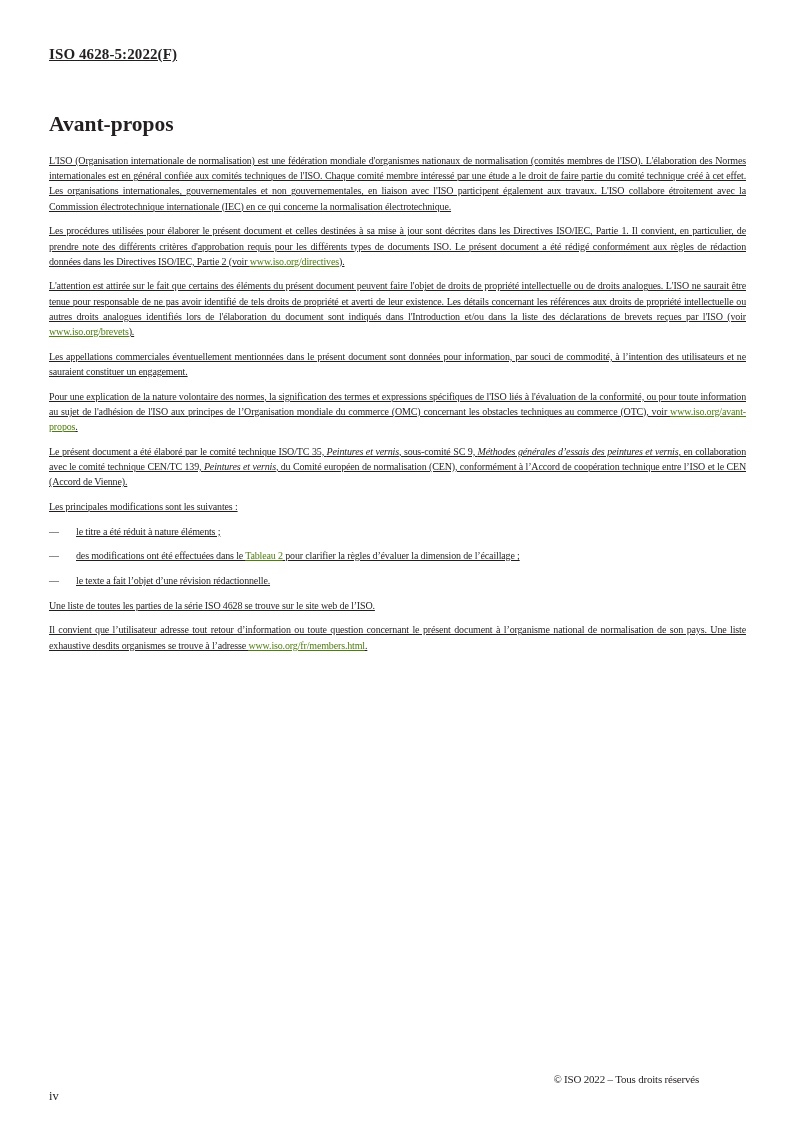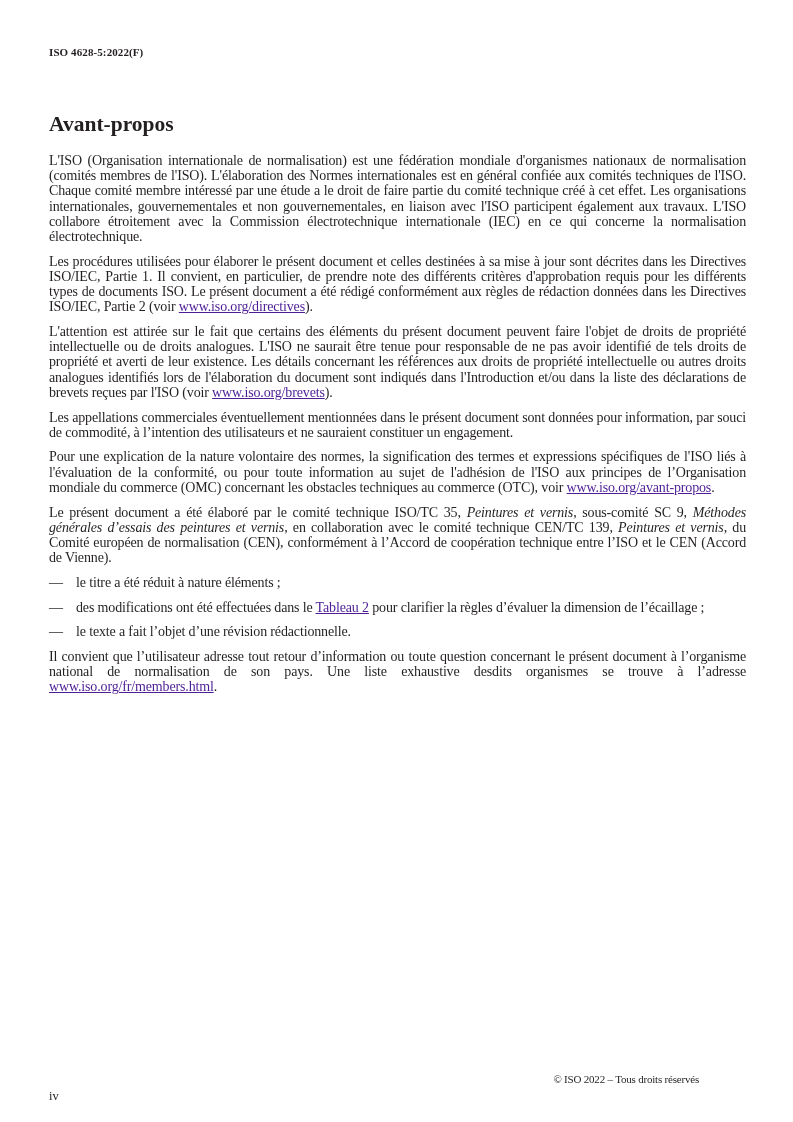--- a/index.html
+++ b/index.html
@@ -1,22 +1,22 @@
 <!DOCTYPE html>
 <html><head>
   <meta charset="utf-8">
   <style>
     html, body { margin:0; padding:0; background:#ffffff; }
     body { width:793px; height:1122px; position:relative; overflow:hidden;
            font-family:"Liberation Serif", serif; color:#231f20; }
-    .header { position:absolute; left:49px; top:46px; font-weight:bold; font-size:11px; letter-spacing:0.1px; }
+    .header { position:absolute; left:49px; top:46px; font-weight:bold; font-size:15px; letter-spacing:0.1px;text-decoration:underline; }
     .title { position:absolute; left:49px; top:112px; font-weight:bold; font-size:21.5px; margin:0; }
-    .body { position:absolute; left:49px; top:153px; width:697px; font-size:14px; line-height:15.2px; letter-spacing:-0.15px; }
+    .body { position:absolute; left:49px; top:153px; width:697px; font-size:10px; line-height:15.2px; letter-spacing:-0.15px;text-decoration:underline; }
     .body p { margin:0 0 9.5px 0; text-align:justify; }
-    .link { color:#4c1d95; text-decoration:underline; cursor:pointer; }
+    .link { color:#4d7c0f; text-decoration:underline; cursor:pointer; }
     .list { margin:0 0 9.5px 0; padding:0; list-style:none; }
     .list li { position:relative; padding-left:27px; margin-bottom:9.5px; text-align:justify; }
     .list li .dash { position:absolute; left:0; top:0; }
     .footer-left { position:absolute; left:49px; top:1089px; font-size:12.5px; }
     .footer-right { position:absolute; right:94px; top:1073px; font-size:11px; letter-spacing:-0.2px; }
   </style>
 </head>
 <body>
 
 <div class="header">ISO 4628-5:2022(F)</div>
@@ -30,25 +30,27 @@
 
   <p><span>L'attention est attirée sur le fait que certains des éléments du présent document peuvent faire l'objet de droits de propriété intellectuelle ou de droits analogues. L'ISO ne saurait être tenue pour responsable de ne pas avoir identifié de tels droits de propriété et averti de leur existence. Les détails concernant les références aux droits de propriété intellectuelle ou autres droits analogues identifiés lors de l'élaboration du document sont indiqués dans l'Introduction et/ou dans la liste des déclarations de brevets reçues par l'ISO (voir </span><a class="link">www.iso.org/brevets</a><span>).</span></p>
 
   <p>Les appellations commerciales éventuellement mentionnées dans le présent document sont données pour information, par souci de commodité, à l’intention des utilisateurs et ne sauraient constituer un engagement.</p>
 
   <p><span>Pour une explication de la nature volontaire des normes, la signification des termes et expressions spécifiques de l'ISO liés à l'évaluation de la conformité, ou pour toute information au sujet de l'adhésion de l'ISO aux principes de l’Organisation mondiale du commerce (OMC) concernant les obstacles techniques au commerce (OTC), voir </span><a class="link">www.iso.org/avant-propos</a><span>.</span></p>
 
   <p><span>Le présent document a été élaboré par le comité technique ISO/TC 35, </span><i>Peintures et vernis</i><span>, sous-comité SC 9, </span><i>Méthodes générales d’essais des peintures et vernis</i><span>, en collaboration avec le comité technique CEN/TC 139, </span><i>Peintures et vernis</i><span>, du Comité européen de normalisation (CEN), conformément à l’Accord de coopération technique entre l’ISO et le CEN (Accord de Vienne).</span></p>
 
 
+  <p>Les principales modifications sont les suivantes :</p>
 
   <ul class="list">
     <li><span class="dash">—</span><span>le titre a été réduit à nature éléments ;</span></li>
     <li><span class="dash">—</span><span>des modifications ont été effectuées dans le </span><a class="link">Tableau 2</a><span> pour clarifier la règles d’évaluer la dimension de l’écaillage ;</span></li>
     <li><span class="dash">—</span><span>le texte a fait l’objet d’une révision rédactionnelle.</span></li>
   </ul>
 
+  <p>Une liste de toutes les parties de la série ISO 4628 se trouve sur le site web de l’ISO.</p>
 
   <p><span>Il convient que l’utilisateur adresse tout retour d’information ou toute question concernant le présent document à l’organisme national de normalisation de son pays. Une liste exhaustive desdits organismes se trouve à l’adresse </span><a class="link">www.iso.org/fr/members.html</a><span>.</span></p>
 </div>
 
 <div class="footer-left">iv</div>
 <div class="footer-right">© ISO 2022 – Tous droits réservés</div>
 
 </body></html>

